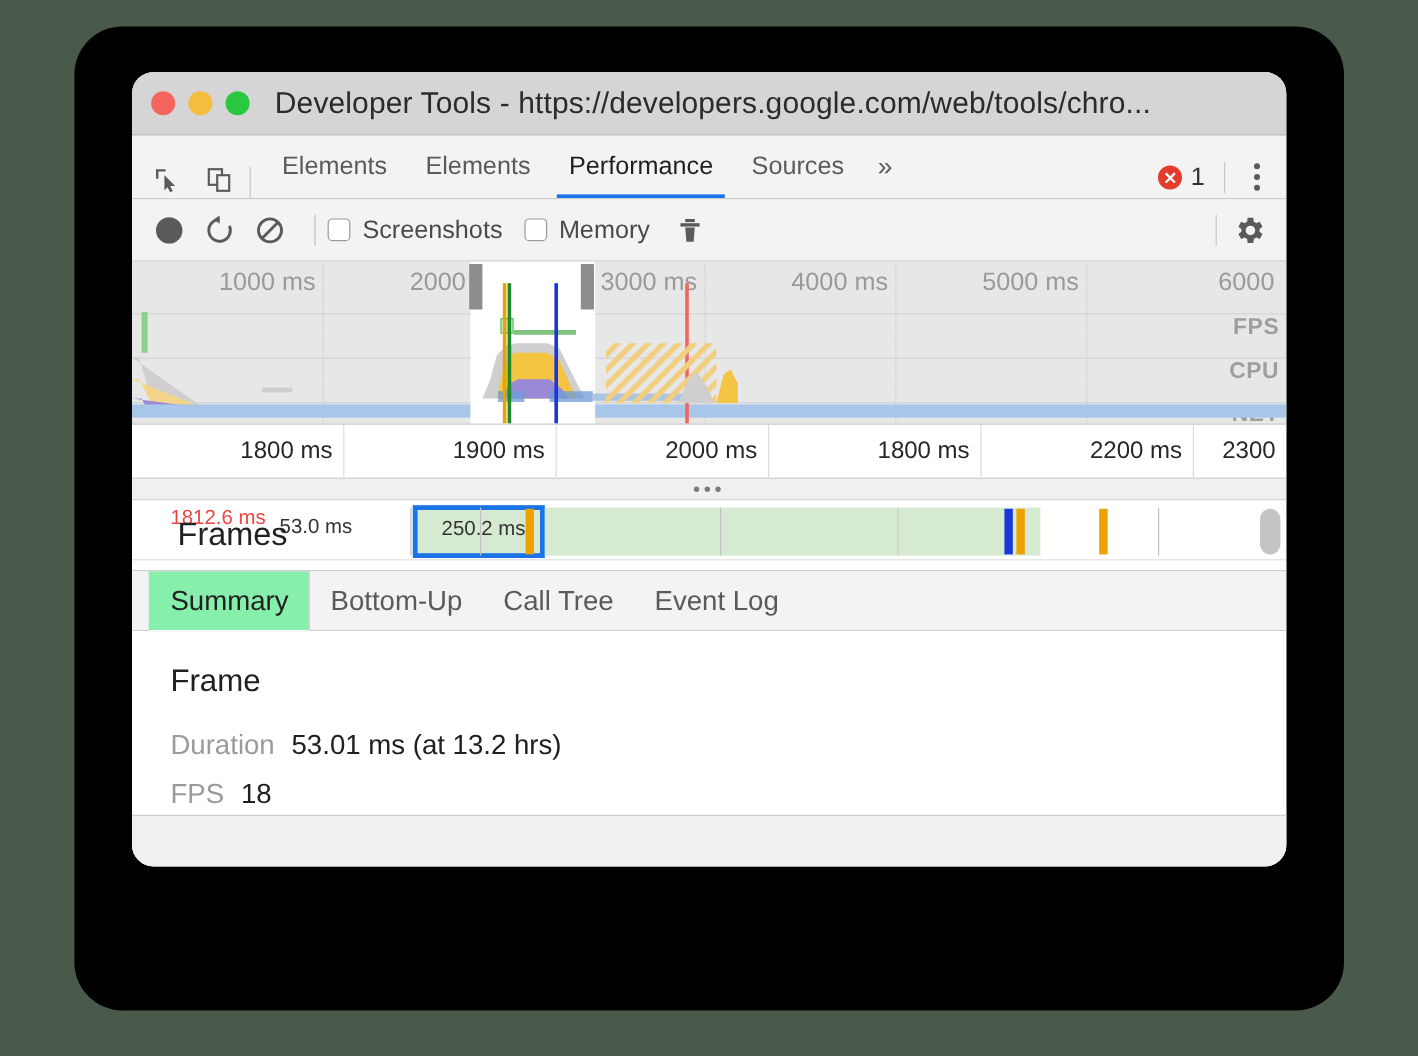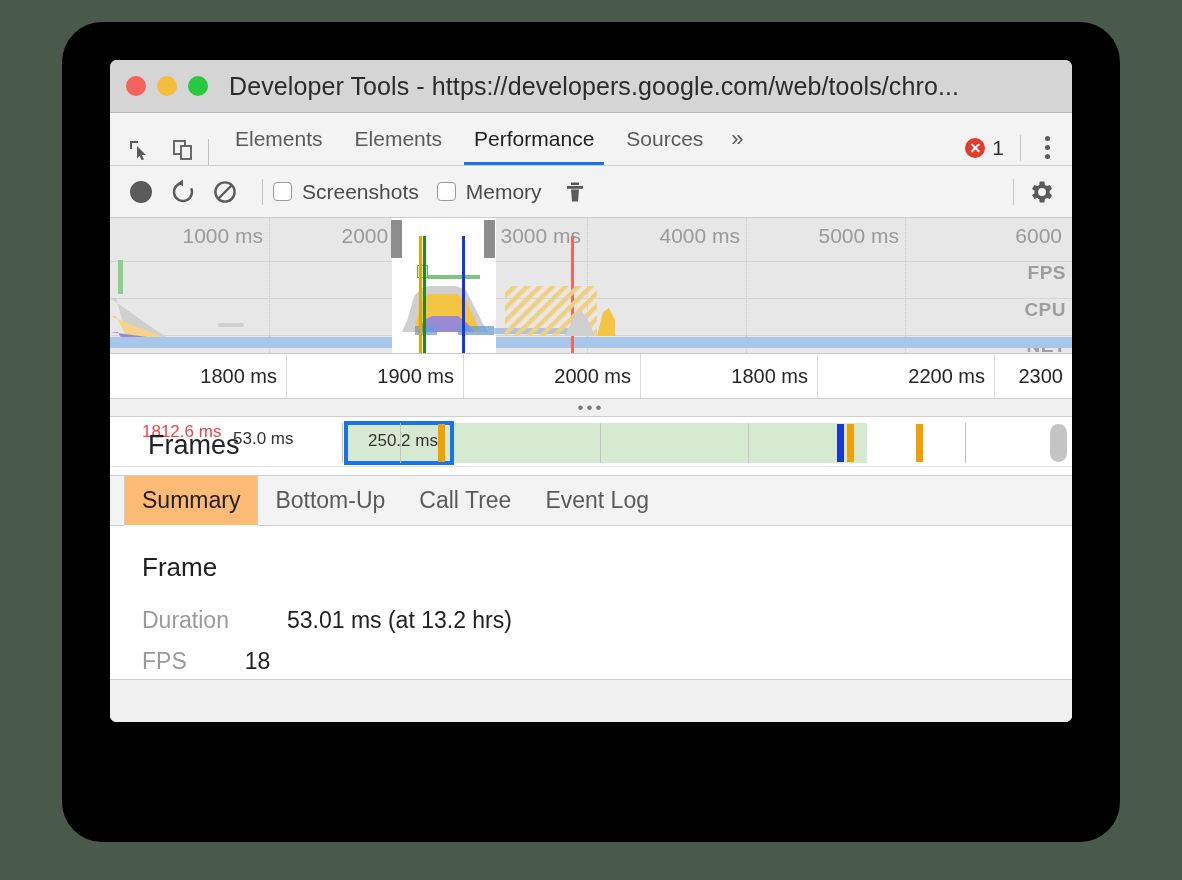--- a/index.html
+++ b/index.html
@@ -30,21 +30,21 @@
     border-radius: 40px;
   }
   
   .window {
     position: absolute;
     left: 110px;
     top: 60px;
     width: 962px;
     height: 662px;
     background: #fff;
-    border-radius: 7px;
+    border-radius: 18px;
     overflow: hidden;
     box-shadow: 0 2px 12px rgba(0,0,0,.35);
   }
   
   .titlebar {
     height: 53px;
     background: #d5d5d5;
     border-bottom: 1px solid #b5b5b5;
     display: flex;
     align-items: center;
@@ -277,36 +277,36 @@
   }
   .dtab {
     display: flex; align-items: center;
     padding: 0 17px;
     font-size: 23px;
     color: #5a5a5a;
     cursor: pointer;
     white-space: nowrap;
   }
   .dtab.active {
-    background: #fdba74;
+    background: #86efac;
     color: #202020;
     border: 1px solid #cdcdcd;
     border-bottom: 1px solid #fff;
     margin-bottom: -1px;
     border-top: none;
   }
   
   .summary {
     background: #fff;
     padding: 26px 0 0 32px;
     height: 196px;
     box-sizing: border-box;
   }
   .sum-title { font-size: 26px; color: #202020; margin-bottom: 24px; }
-  .sum-row { display: flex; align-items: center; margin-bottom: 14px; gap: 44px; }
+  .sum-row { display: flex; align-items: center; margin-bottom: 14px; }
   .sum-key { font-size: 23px; color: #9a9a9a; }
   .sum-val { font-size: 23px; color: #202020; margin-left: 14px; }
   
   .statusbar {
     position: absolute;
     left: 0; right: 0; bottom: 0;
     height: 42px;
     background: #f0f0f0;
     border-top: 1px solid #cfcfcf;
   }

